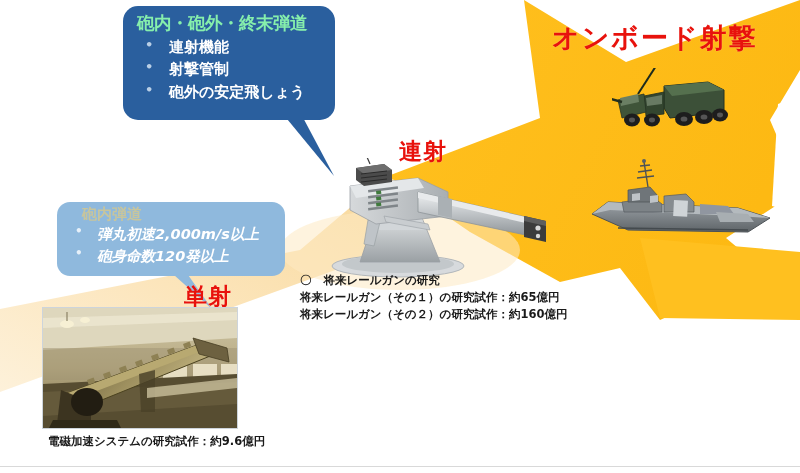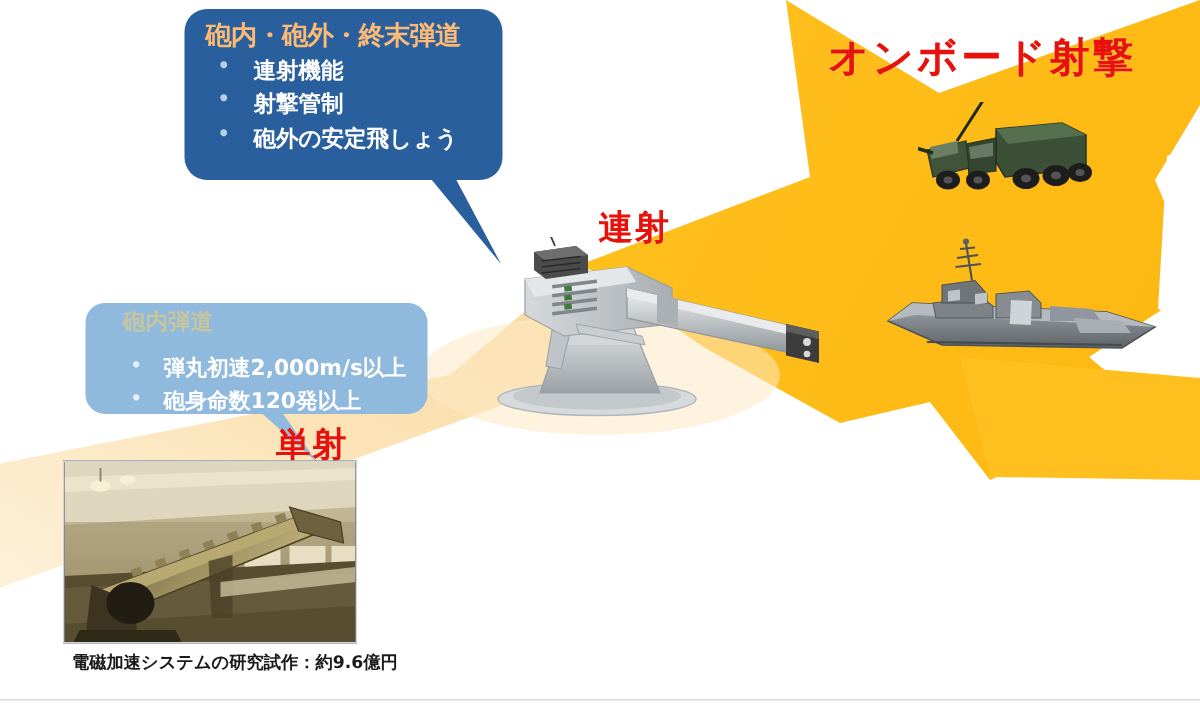--- a/index.html
+++ b/index.html
@@ -17,21 +17,21 @@
   .layer{position:absolute;left:0;top:0;width:800px;height:473px;}
   svg.layer{pointer-events:none;}
 
   
   .bubble{position:absolute;border-radius:16px;box-sizing:border-box;}
   #bubble-main{
     left:123px;top:6px;width:212px;height:114px;
     background:#2a5f9e;border-radius:15px;
   }
   #bubble-main .b-title{
-    color:#fdba74;font-weight:bold;font-size:17.5px;
+    color:#86efac;font-weight:bold;font-size:17.5px;
     letter-spacing:-0.5px;margin:5px 0 2px 14px;white-space:nowrap;
   }
   #bubble-main ul{margin:0;padding:0;list-style:none;}
   #bubble-main li{
     color:#ffffff;font-weight:bold;font-size:15px;
     margin:1px 0 1px 22px;line-height:1.42;white-space:nowrap;
     position:relative;padding-left:24px;
   }
   #bubble-main li:before{
     content:"\2022";position:absolute;left:0;top:-1px;
@@ -39,21 +39,21 @@
   }
 
   #bubble-sub{
     left:57px;top:202px;width:228px;height:74px;
     background:#8fb9dd;border-radius:13px;
   }
   #bubble-sub .b-title{
     color:#f5cf6a;font-weight:bold;font-size:15px;
     margin:3px 0 0 25px;white-space:nowrap;opacity:.55;
   }
-  #bubble-sub ul{margin:12px;padding:0;list-style:none;}
+  #bubble-sub ul{margin:0;padding:0;list-style:none;font-style:italic;}
   #bubble-sub li{
     color:#ffffff;font-weight:bold;font-size:14.5px;
     margin:0 0 1px 18px;line-height:1.45;white-space:nowrap;
     position:relative;padding-left:22px;
   }
   #bubble-sub li:before{
     content:"\2022";position:absolute;left:0;top:-1px;
     color:#e6f0f9;font-size:12px;
   }
 
@@ -340,19 +340,27 @@
       <path d="M18 82 L48 94 L48 116 L14 116 Z" fill="#3c3420"></path>
       <path d="M10 112 L74 112 L78 120 L6 120 Z" fill="#2f2918"></path>
       <ellipse cx="44" cy="94" rx="16" ry="14" fill="#221d12"></ellipse>
 
       <path d="M96 66 L112 62 L112 104 L98 104 Z" fill="#4a4128" opacity=".8"></path>
 
       <path d="M104 80 L194 70 L194 80 L104 90 Z" fill="#c9bf9c" opacity=".8"></path>
     </svg>
   </div>
 
+  <div class="caption" id="caption-railgun">
+    <div class="cap-head">
+      <span class="cap-circ">〇</span>
+      &nbsp;&nbsp;<span>将来レールガンの研究</span>
+    </div>
+    <div>将来レールガン（その１）の研究試作：約65億円</div>
+    <div>将来レールガン（その２）の研究試作：約160億円</div>
+  </div>
 
   <div class="caption" id="caption-emsys">
     <div>電磁加速システムの研究試作：約9.6億円</div>
   </div>
 
   <div id="page-edge"></div>
 </div>
 
 </body></html>

